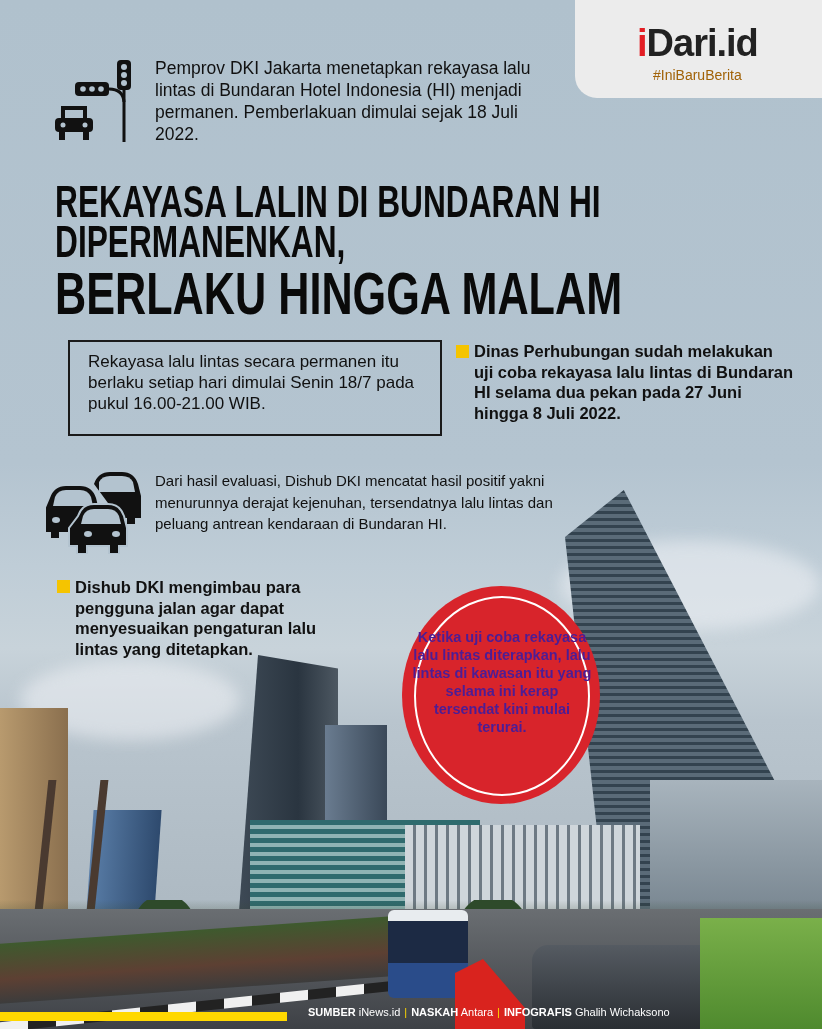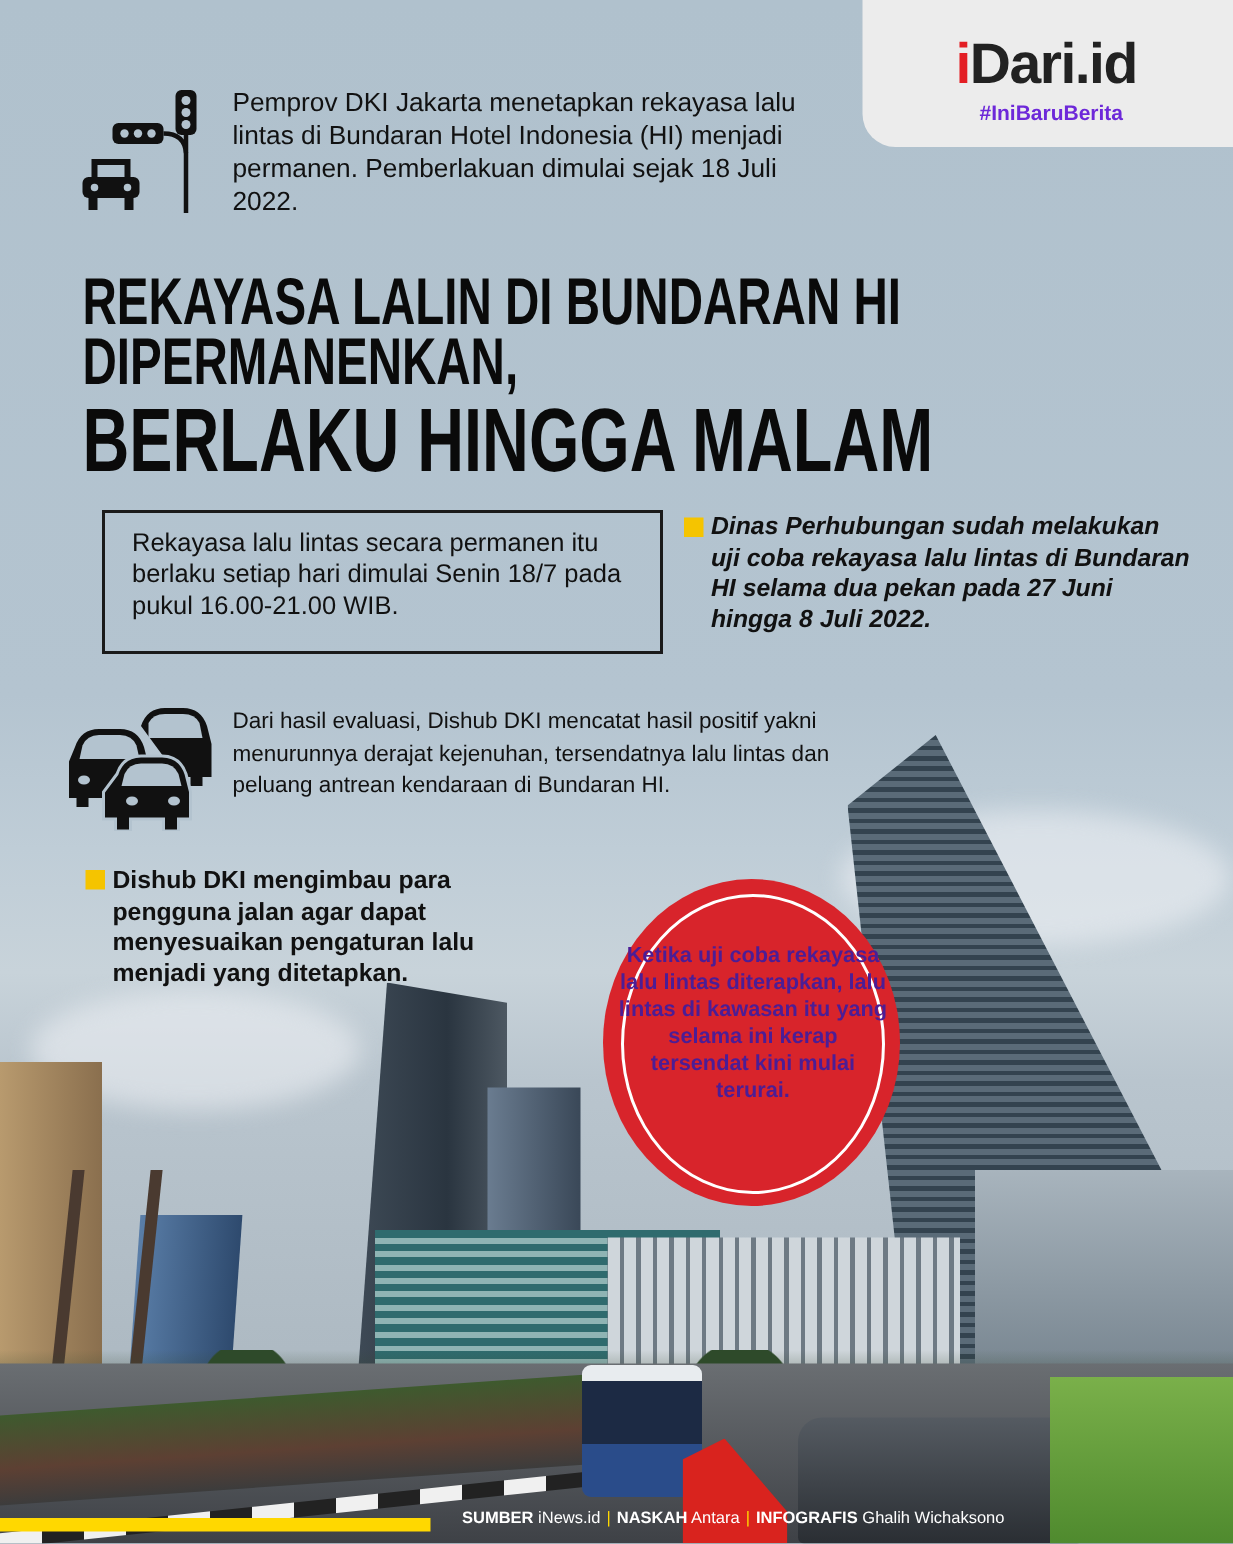--- a/index.html
+++ b/index.html
@@ -33,21 +33,21 @@
     background:#ececec; border-bottom-left-radius:22px;
   }
   .logo {
     position:absolute; left:62px; top:22px;
     font-family:"Liberation Sans", sans-serif; font-weight:700; font-size:38px; letter-spacing:-1px;
     color:#222;
   }
   .logo .i { color:#e31e24; }
   .tagline {
     position:absolute; left:78px; top:67px;
-    font-weight:700; font-size:14px; color:#6d28d9;
+    font-weight:400; font-size:14px; color:#a16207;
   }
 
   
   .intro-icon { position:absolute; left:53px; top:58px; width:84px; height:84px; }
   .intro-text {
     position:absolute; left:155px; top:57px; width:400px;
     font-size:17.5px; line-height:22px; color:#111;
   }
 
   
@@ -170,37 +170,37 @@
   <div class="h1">Rekayasa Lalin di Bundaran HI</div>
   <div class="h2">Dipermanenkan,</div>
   <div class="h3">Berlaku Hingga Malam</div>
 </div>
 
 <div class="info-box">
   <span>Rekayasa lalu lintas secara permanen itu berlaku setiap hari dimulai Senin 18/7 pada pukul 16.00-21.00 WIB.</span>
 </div>
 
 <div class="bullet" style="left:456px;top:345px;"></div>
-<div class="bullet-text" style="left:474px;top:341px;width:320px;font-style:italic;">Dinas Perhubungan sudah melakukan uji coba rekayasa lalu lintas di Bundaran HI selama dua pekan pada 27 Juni hingga 8 Juli 2022.</div>
+<div class="bullet-text" style="left:474px;top:341px;width:320px;">Dinas Perhubungan sudah melakukan uji coba rekayasa lalu lintas di Bundaran HI selama dua pekan pada 27 Juni hingga 8 Juli 2022.</div>
 
 <svg class="cars-icon" viewBox="0 0 96 84">
   <path d="M48 14 Q52 2 64 2 h12 Q88 2 92 14 l3 12 v22 h-6 v6 h-8 v-6 h-8z" fill="#111"></path>
   <path d="M53 12 Q56 6 64 6 h12 Q84 6 87 12 l2 10 h-36z" fill="#b3c3cf"></path>
   <path d="M4 28 Q8 16 20 16 h14 Q46 16 50 28 l3 12 v22 h-6 v6 h-8 v-6 h-26 v6 h-8 v-6 h-6 v-22z" fill="#111"></path>
   <path d="M9 27 Q12 20 20 20 h14 Q42 20 45 27 l2 9 h-40z" fill="#b3c3cf"></path>
   <ellipse cx="10" cy="50" rx="4" ry="3" fill="#b3c3cf"></ellipse>
   <path d="M32 46 Q36 34 48 34 h14 Q74 34 78 46 l3 12 v18 h-8 v8 h-10 v-8 h-22 v8 h-10 v-8 h-8 v-18z" fill="#111" stroke="#b3c3cf" stroke-width="2"></path>
   <path d="M37 46 Q40 39 48 39 h14 Q70 39 73 46 l2 8 h-40z" fill="#b3c3cf"></path>
   <ellipse cx="42" cy="64" rx="4" ry="3" fill="#b3c3cf"></ellipse>
     <ellipse cx="70" cy="64" rx="4" ry="3" fill="#b3c3cf"></ellipse>
 </svg>
 <div class="eval-text">Dari hasil evaluasi, Dishub DKI mencatat hasil positif yakni menurunnya derajat kejenuhan, tersendatnya lalu lintas dan peluang antrean kendaraan di Bundaran HI.</div>
 
 <div class="bullet" style="left:57px;top:580px;"></div>
-<div class="bullet-text" style="left:75px;top:577px;width:285px;">Dishub DKI mengimbau para pengguna jalan agar dapat menyesuaikan pengaturan lalu menjadi yang ditetapkan.</div>
+<div class="bullet-text" style="left:75px;top:577px;width:285px;">Dishub DKI mengimbau para pengguna jalan agar dapat menyesuaikan pengaturan lalu lintas yang ditetapkan.</div>
 
 <div class="circle"></div>
 <div class="circle-ring"></div>
 <div class="circle-text">Ketika uji coba rekayasa lalu lintas diterapkan, lalu lintas di kawasan itu yang selama ini kerap tersendat kini mulai terurai.</div>
 
 <div class="footer-bar"></div>
 <div class="footer-credit">
   <b>SUMBER</b>
   <span>iNews.id</span><span class="sep">|</span><b>NASKAH</b>
   <span>Antara</span><span class="sep">|</span><b>INFOGRAFIS</b>

